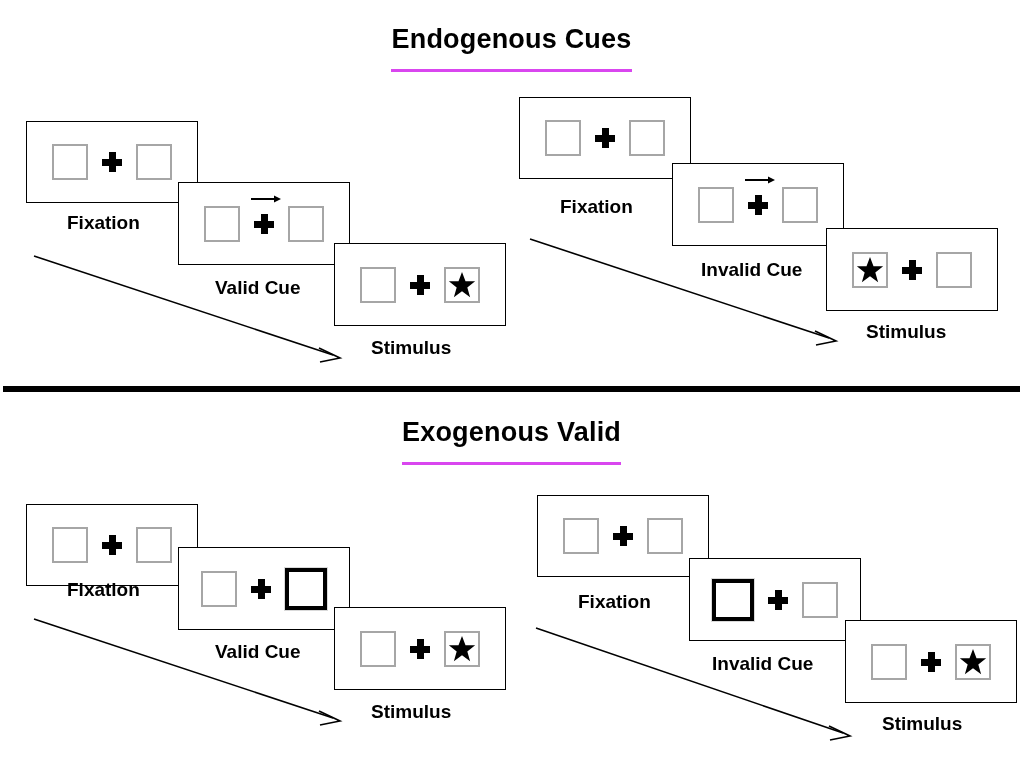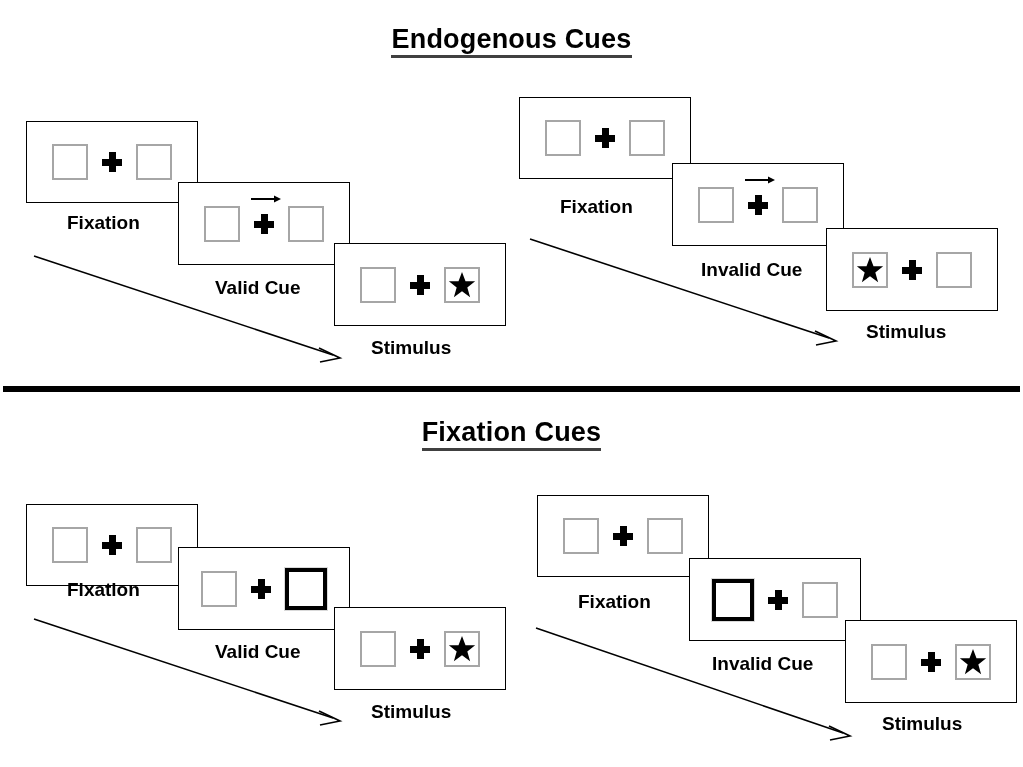--- a/index.html
+++ b/index.html
@@ -19,22 +19,22 @@
   
   .section-title {
     position: absolute;
     width: 100%;
     text-align: center;
     font-weight: bold;
     font-size: 27px;
     letter-spacing: 0.2px;
   }
   .section-title span {
-    border-bottom: 3px solid #404040;
-    padding-bottom: 1px;
+    border-bottom: 3px solid #d946ef;
+    padding-bottom: 15px;
   }
   #title-endogenous { top: 24px; left: 0; }
   #title-exogenous  { top: 417px; left: 0; }
 
   
   .divider {
     position: absolute;
     left: 3px;
     top: 386px;
     width: 1017px;
@@ -233,21 +233,21 @@
 <div class="stage-label" style="left:866px; top:321px;">Stimulus</div>
 
 <svg class="time-arrow" style="left:524px; top:233px; width:320px; height:118px;" viewBox="0 0 320 118">
   <line x1="6" y1="6" x2="305" y2="105" stroke="#000" stroke-width="1.6"></line>
   <path d="M 291 98 L 312 108 L 292 112" fill="none" stroke="#000" stroke-width="1.6"></path>
 </svg>
 
 <div class="divider"></div>
 
 <div class="section-title" id="title-exogenous">
-  <span>Fixation Cues</span>
+  <span>Exogenous Valid</span>
 </div>
 
 <div class="panel" style="left:26px; top:504px; width:172px; height:82px;">
   <div class="panel-inner">
     <div class="box"></div>
     <div class="plus-col">
       <div class="plus"></div>
     </div>
     <div class="box"></div>
   </div>

